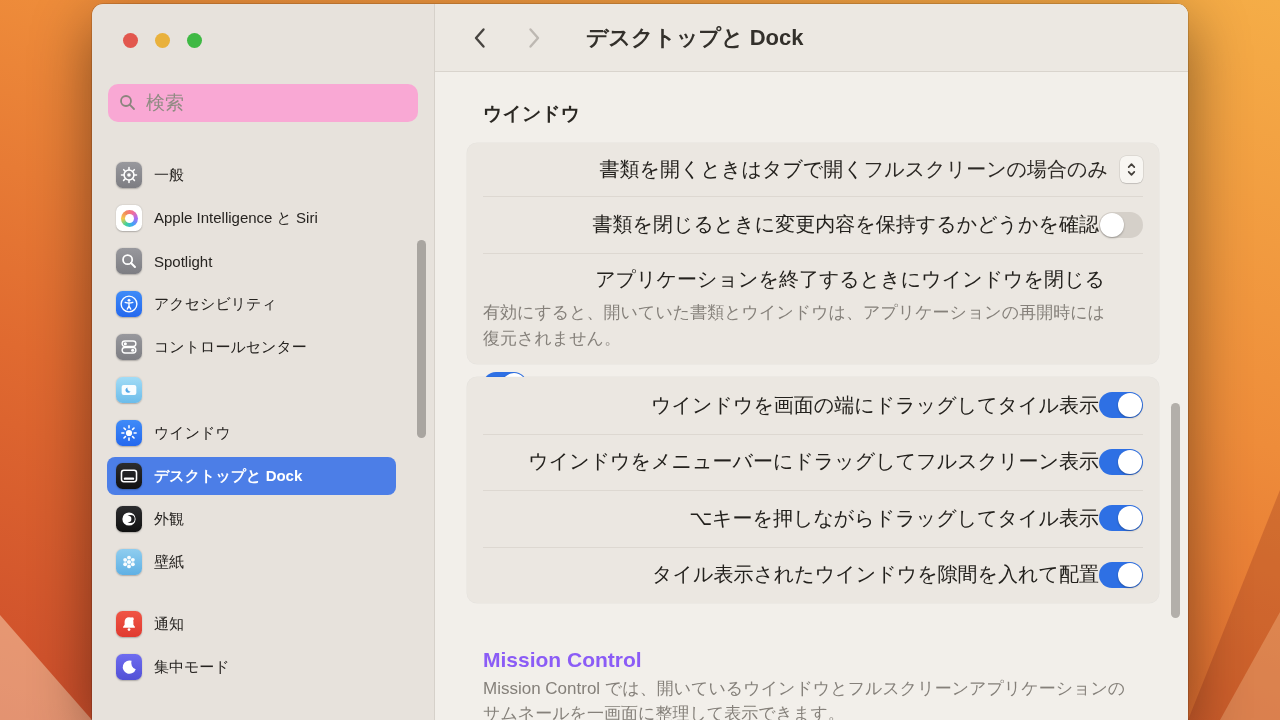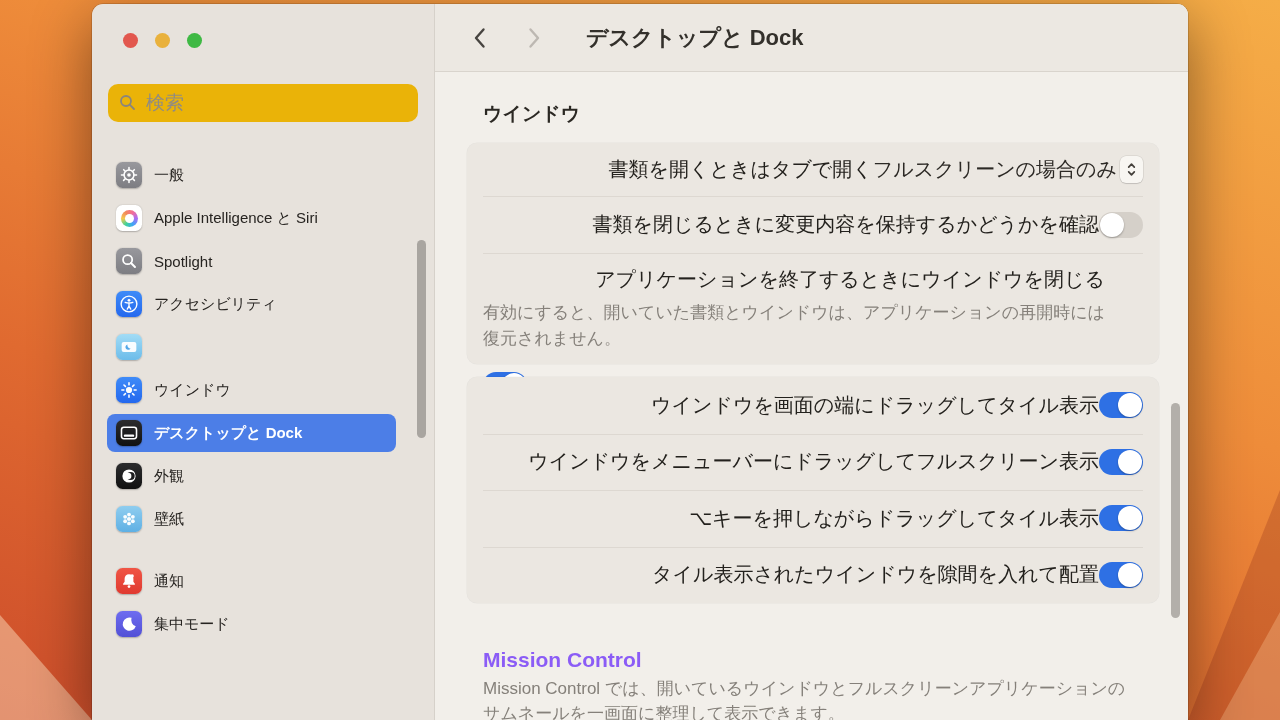--- a/index.html
+++ b/index.html
@@ -25,21 +25,21 @@
   
   .sidebar { position:absolute; left:0; top:0; width:342px; height:100%;
     background:#e7e2dc; }
   .traffic { position:absolute; top:29px; left:31px; display:flex; gap:17px; }
   .traffic span { width:15px; height:15px; border-radius:50%; display:block; }
   .tl-close { background:#e2574e; } .tl-min { background:#e9b13c; } .tl-zoom { background:#3fb944; }
 
   .search-wrap { position:absolute; left:16px; top:80px; width:310px; height:38px; }
   .search-wrap svg { position:absolute; left:11px; top:10px; }
   .search-input { width:100%; height:100%; border:none; outline:none; border-radius:10px;
-    background:#eab308; padding:0 12px 0 38px; font-size:19px;
+    background:#f9a8d4; padding:0 12px 0 38px; font-size:19px;
     font-family:inherit; color:#3a3733; }
   .search-input::placeholder { color:#908b83; }
 
   .nav { position:absolute; left:15px; top:152px; width:289px; list-style:none; }
   .nav-group2 { margin-top:24px; }
   .nav-item { height:38px; margin-bottom:5px; border-radius:8px; display:flex;
     align-items:center; padding-left:9px; gap:12px; font-size:15px; color:#262320;
     cursor:default; white-space:nowrap; }
   .nav-item.selected { background:#4c7ee7; color:#fff; font-weight:bold; }
 
@@ -87,21 +87,21 @@
   .row { display:flex; align-items:center; padding:0 16px; position:relative; }
   .row + .row::before { content:""; position:absolute; left:16px; right:16px; top:0;
     height:1px; background:#ddd8d1; }
   .row-label { font-size:20px; color:#23211d; flex:1;text-align:right; }
   .row1 { height:53px; } .row2 { height:57px; } .row3 { height:111px; align-items:flex-start;flex-direction:column; }
   .row3 .row-inner { flex:1; padding-top:13px; }
   .row3 .toggle { margin-top:20px; }
   .row-desc { margin-top:7px; font-size:17px; line-height:26px; color:#85807a; }
   .card2 .row { flex:1; }
 
-  .select { display:flex; align-items:center; gap:3px; }
+  .select { display:flex; align-items:center; gap:12px; }
   .select-value { font-size:20px; color:#2c2925; }
   .stepper { width:23px; height:27px; border-radius:6px; background:#f8f6f2;
     box-shadow:0 0 0 .5px rgba(0,0,0,.12), 0 1px 1px rgba(0,0,0,.12);
     display:flex; align-items:center; justify-content:center; }
 
   .toggle { width:44px; height:26px; border-radius:13px; background:#d5d0c9;
     position:relative; flex:none; transition:background .2s; }
   .toggle::after { content:""; position:absolute; top:1px; left:1px; width:24px; height:24px;
     border-radius:50%; background:#fff; box-shadow:0 1px 2px rgba(0,0,0,.3); }
   .toggle.on { background:#2e70e4; }
@@ -169,20 +169,31 @@
       </li>
       <li class="nav-item">
         <span class="app-icon ic-blue">
             <svg viewBox="0 0 24 24" fill="none" stroke="#fff">
               <circle cx="12" cy="12" r="8.6" stroke-width="1.5"></circle>
               <circle cx="12" cy="8" r="1.55" fill="#fff" stroke="none"></circle>
               <path d="M7.8 10.2c2.8 1 5.6 1 8.4 0M12 11v3.4M12 14.4L10.1 17.6M12 14.4l1.9 3.2" stroke-width="1.5" stroke-linecap="round"></path>
             </svg>
           </span>
         <span>アクセシビリティ</span>
+      </li>
+      <li class="nav-item">
+        <span class="app-icon ic-gray">
+            <svg viewBox="0 0 24 24" fill="none" stroke="#fff" stroke-width="1.5">
+              <rect x="4.5" y="5.5" width="15" height="6" rx="3"></rect>
+              <circle cx="8" cy="8.5" r="1.7" fill="#fff" stroke="none"></circle>
+              <rect x="4.5" y="12.5" width="15" height="6" rx="3"></rect>
+              <circle cx="16" cy="15.5" r="1.7" fill="#fff" stroke="none"></circle>
+            </svg>
+          </span>
+        <span>コントロールセンター</span>
       </li>
       <li class="nav-item">
         <span class="app-icon ic-ltblue">
             <svg viewBox="0 0 24 24">
               <rect x="4" y="6.5" width="16" height="11" rx="2.2" fill="#fff" opacity=".95"></rect>
               <path d="M10.3 9.2a3 3 0 1 0 3.4 4.4 3.6 3.6 0 0 1-3.4-4.4z" fill="#54a8e8"></path>
             </svg>
           </span>
       </li>
       <li class="nav-item">

